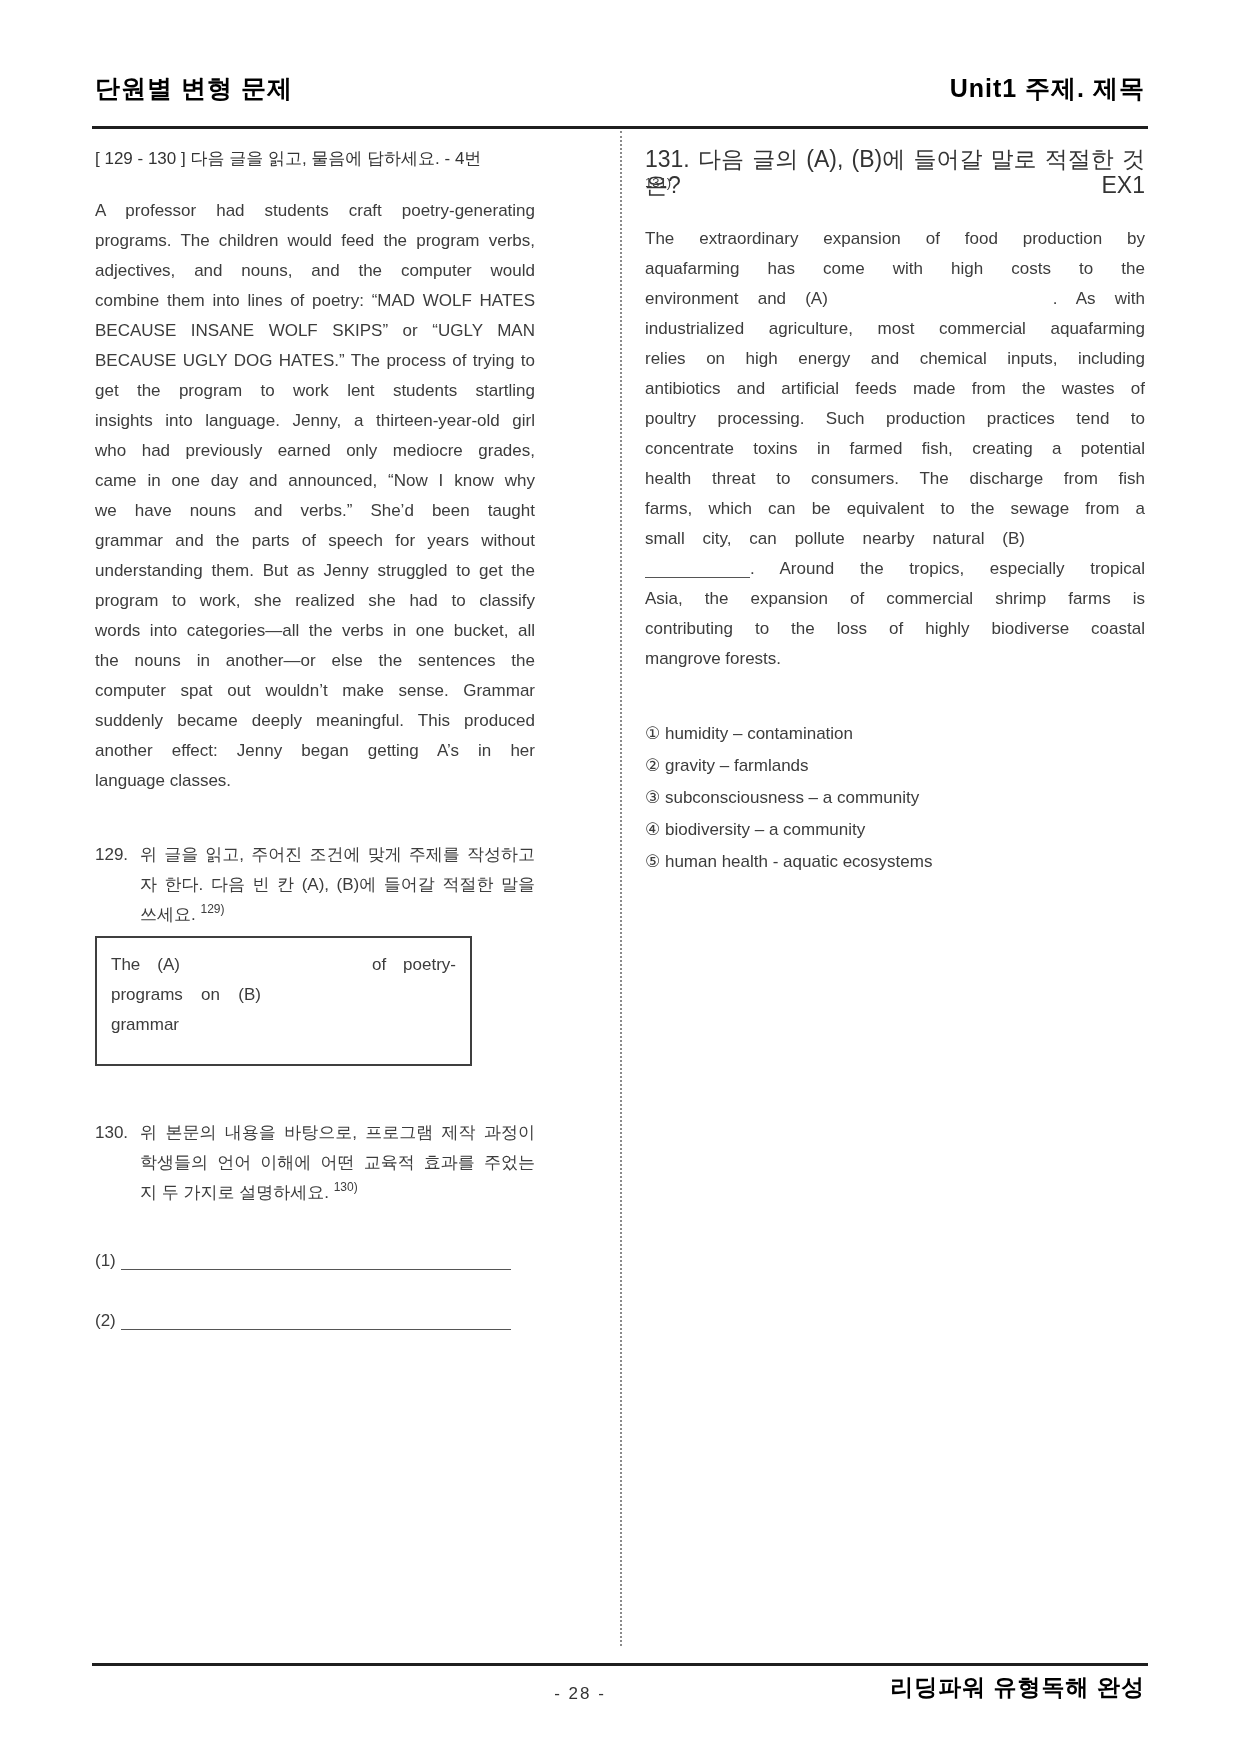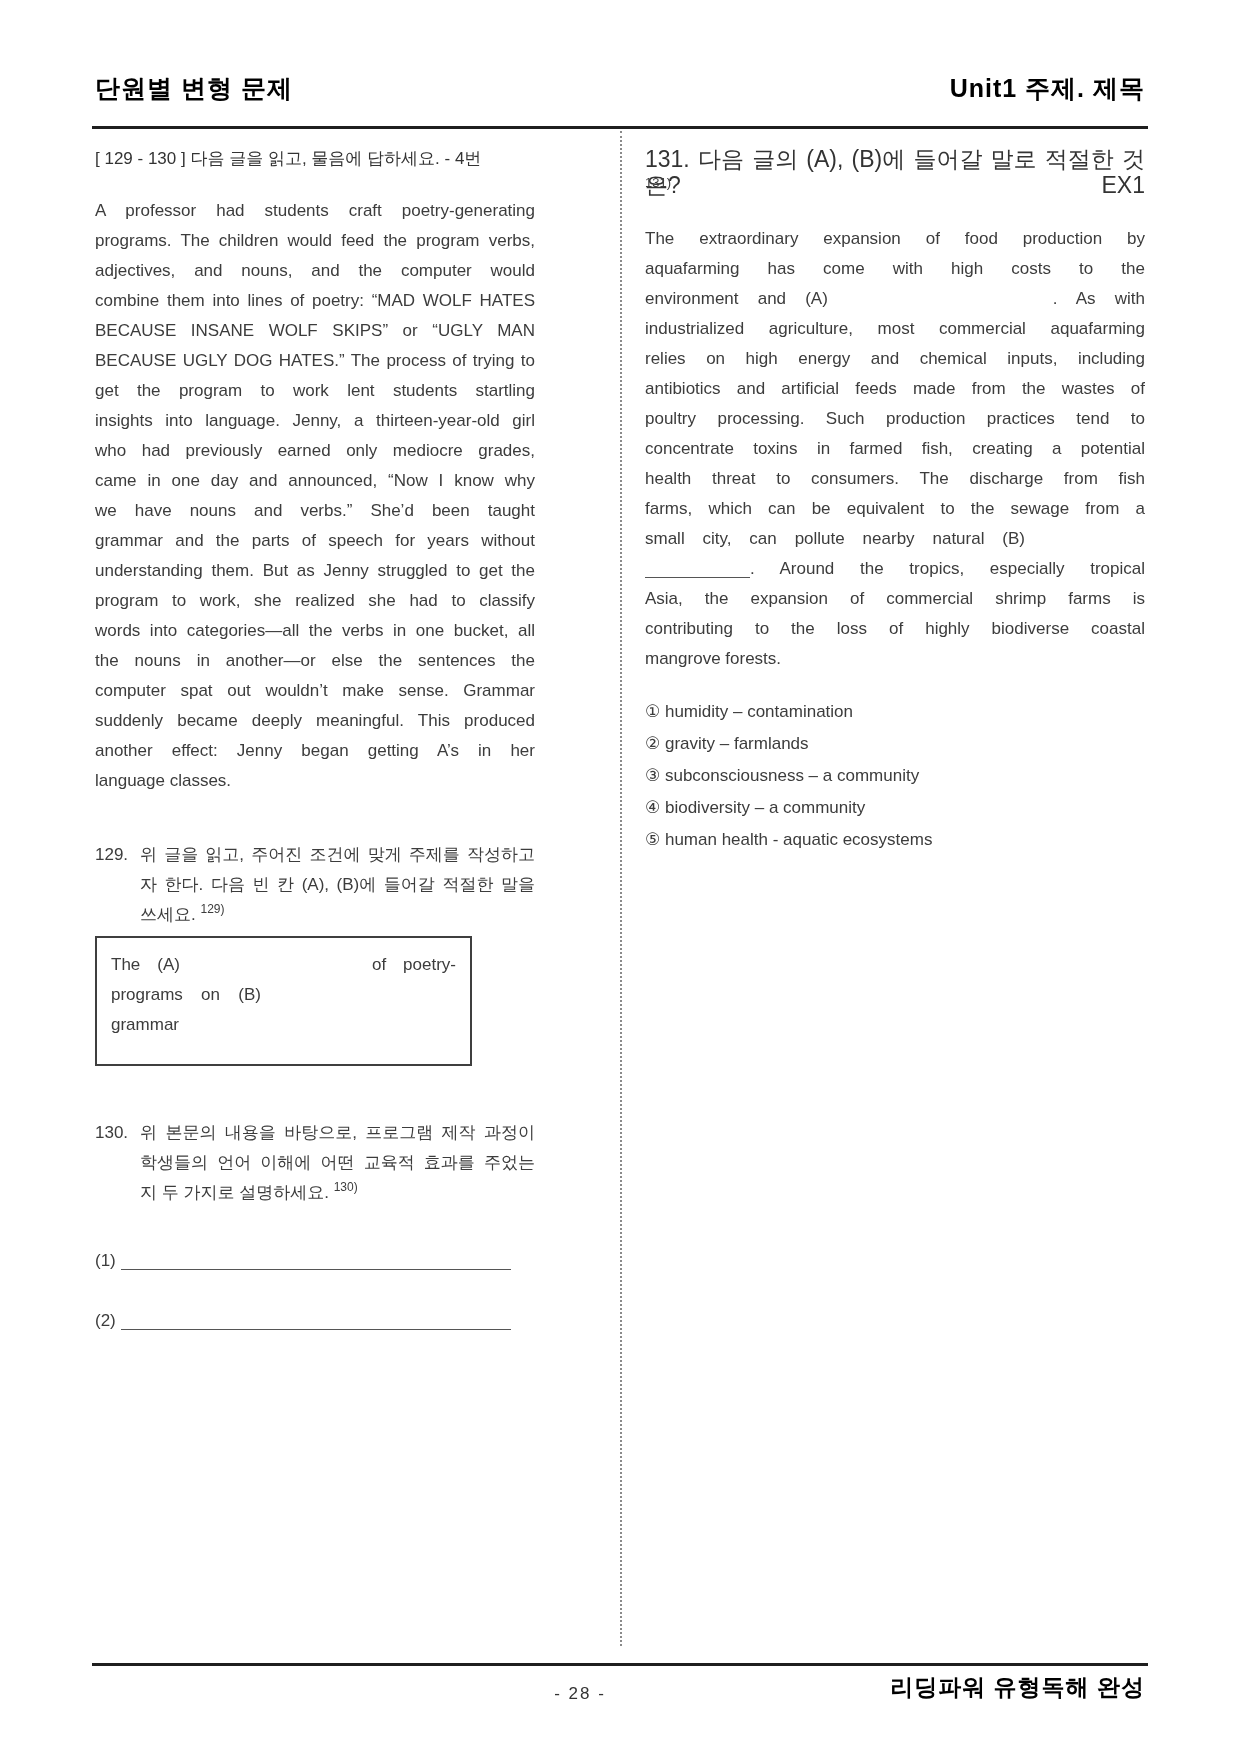--- a/index.html
+++ b/index.html
@@ -34,21 +34,21 @@
   .q130{margin-top:52px;}
   .qnum{position:absolute;left:0;top:0;line-height:30px;font-size:17px;color:#3c3c3c;}
   
   .box{border:2px solid #3f3f3f;width:377px;box-sizing:border-box;padding:12px 14px 24px 14px;margin-top:6px;}
   
   .afields{margin-top:48px;}
   .arow{margin-bottom:28px;}
   .brows{margin-top:38px;}
   .brow{margin-bottom:30px;}
   
-  .options{margin-top:22px;}
+  .options{margin-top:44px;}
   .opt{line-height:32px;height:32px;font-size:17px;overflow:hidden;}
   
   .blank{display:inline-block;height:2px;border-bottom:1.6px solid #555;vertical-align:-4px;}
   .ublank{display:inline-block;border-bottom:1.6px solid #555;}
   .fill{display:inline-block;height:1px;}
   .ultext{border-bottom:1.6px solid #555;padding-bottom:13px;}
   .sup{font-size:12px;position:relative;top:-7px;}
 </style>
 </head>
 <body>

